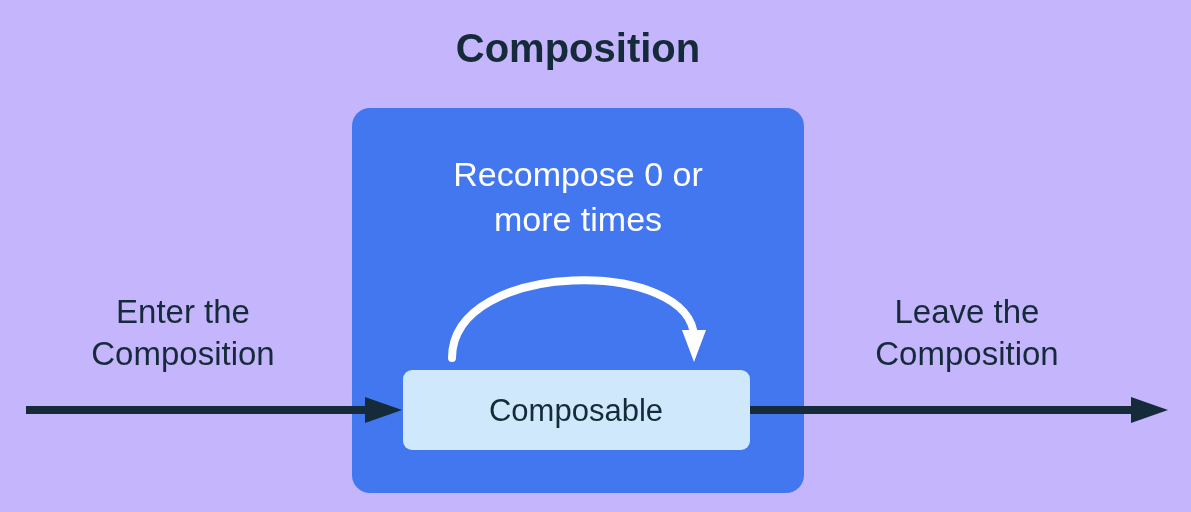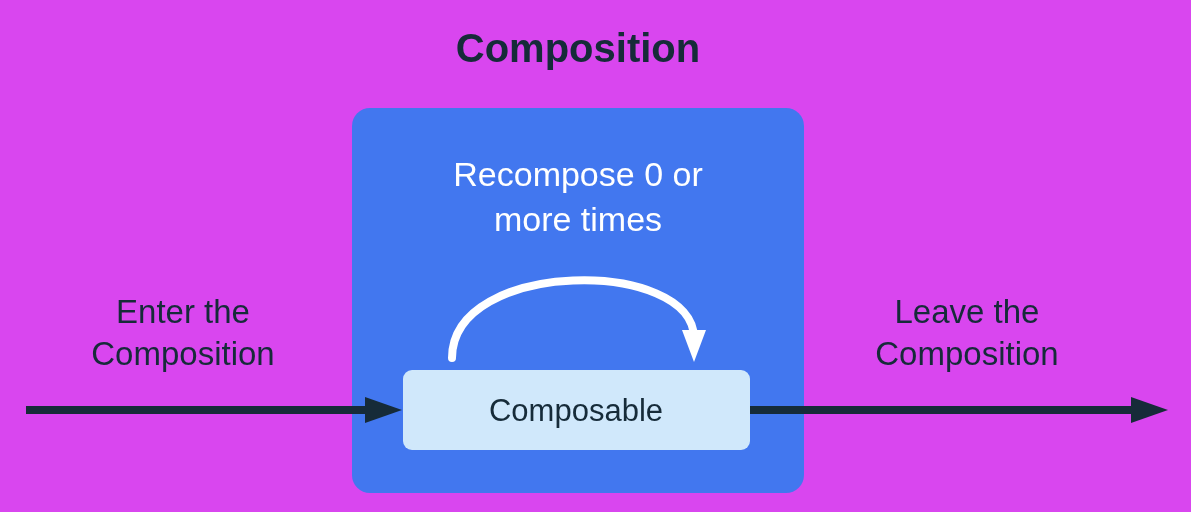--- a/index.html
+++ b/index.html
@@ -8,21 +8,21 @@
     padding: 0;
     background: #ffffff;
   }
   body {
     font-family: "Liberation Sans", sans-serif;
   }
   #diagram-root {
     position: relative;
     width: 1191px;
     height: 512px;
-    background: #d946ef;
+    background: #c4b5fd;
     overflow: hidden;
     text-align: center;
   }
   #diagram-svg {
     position: absolute;
     inset: 0;
     width: 1191px;
     height: 512px;
     display: block;
   }

